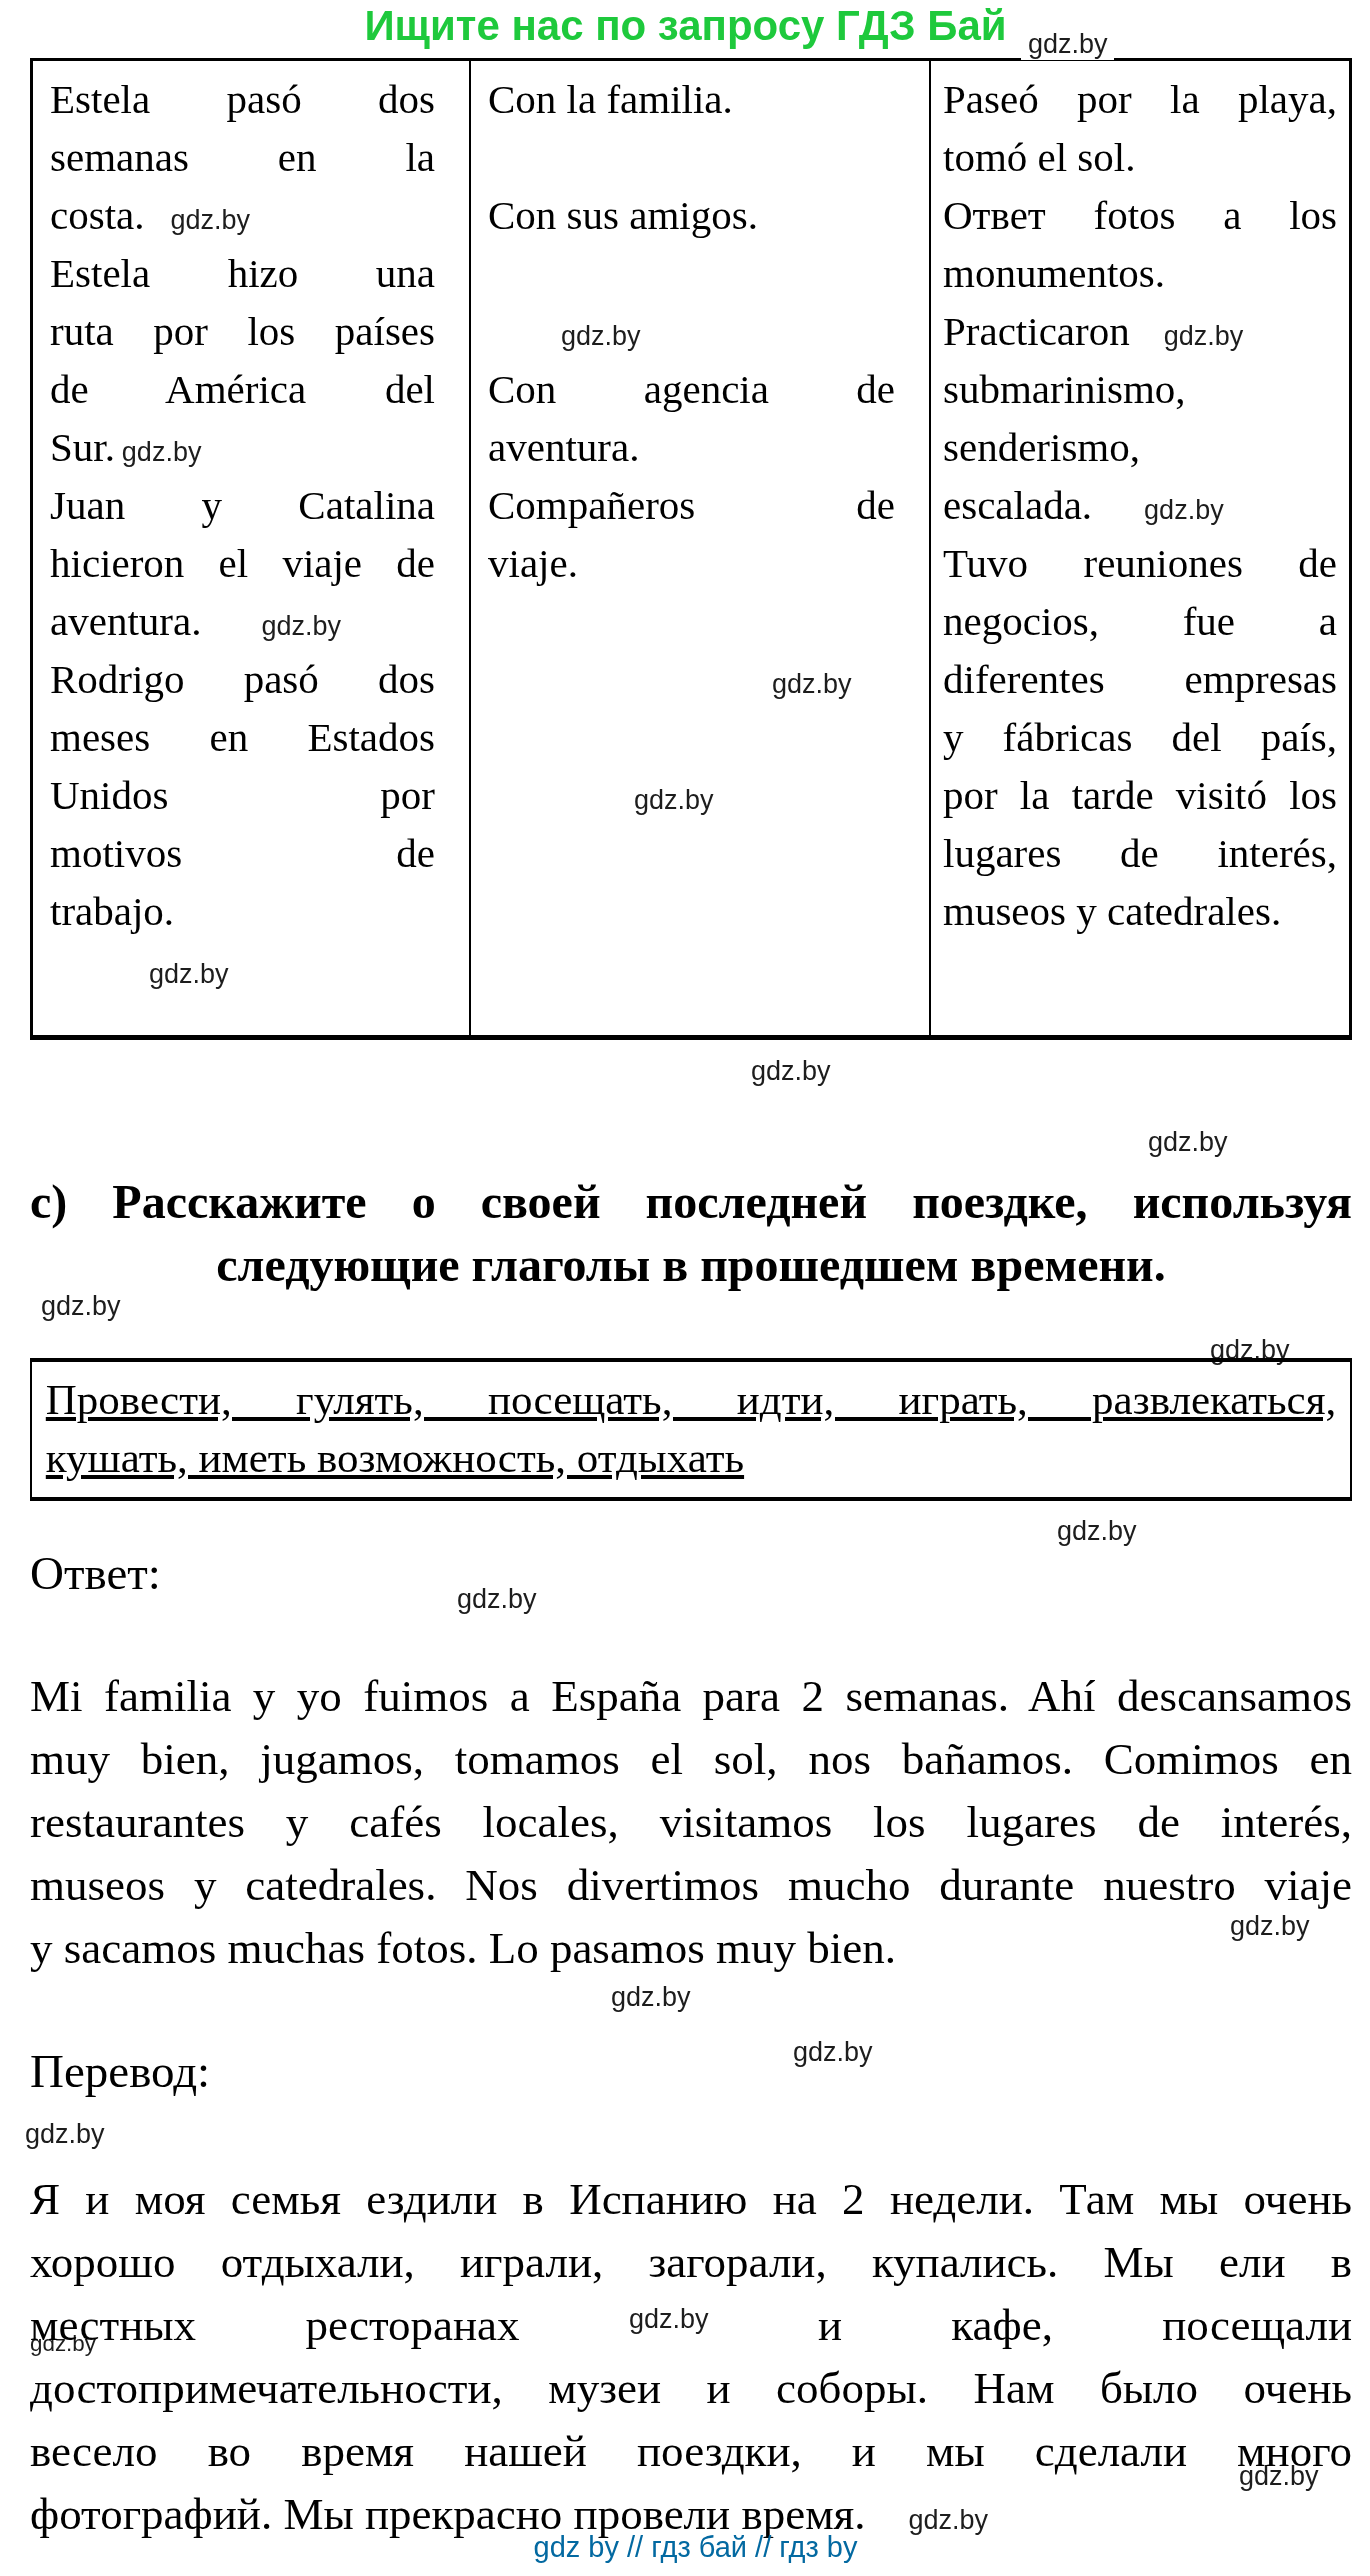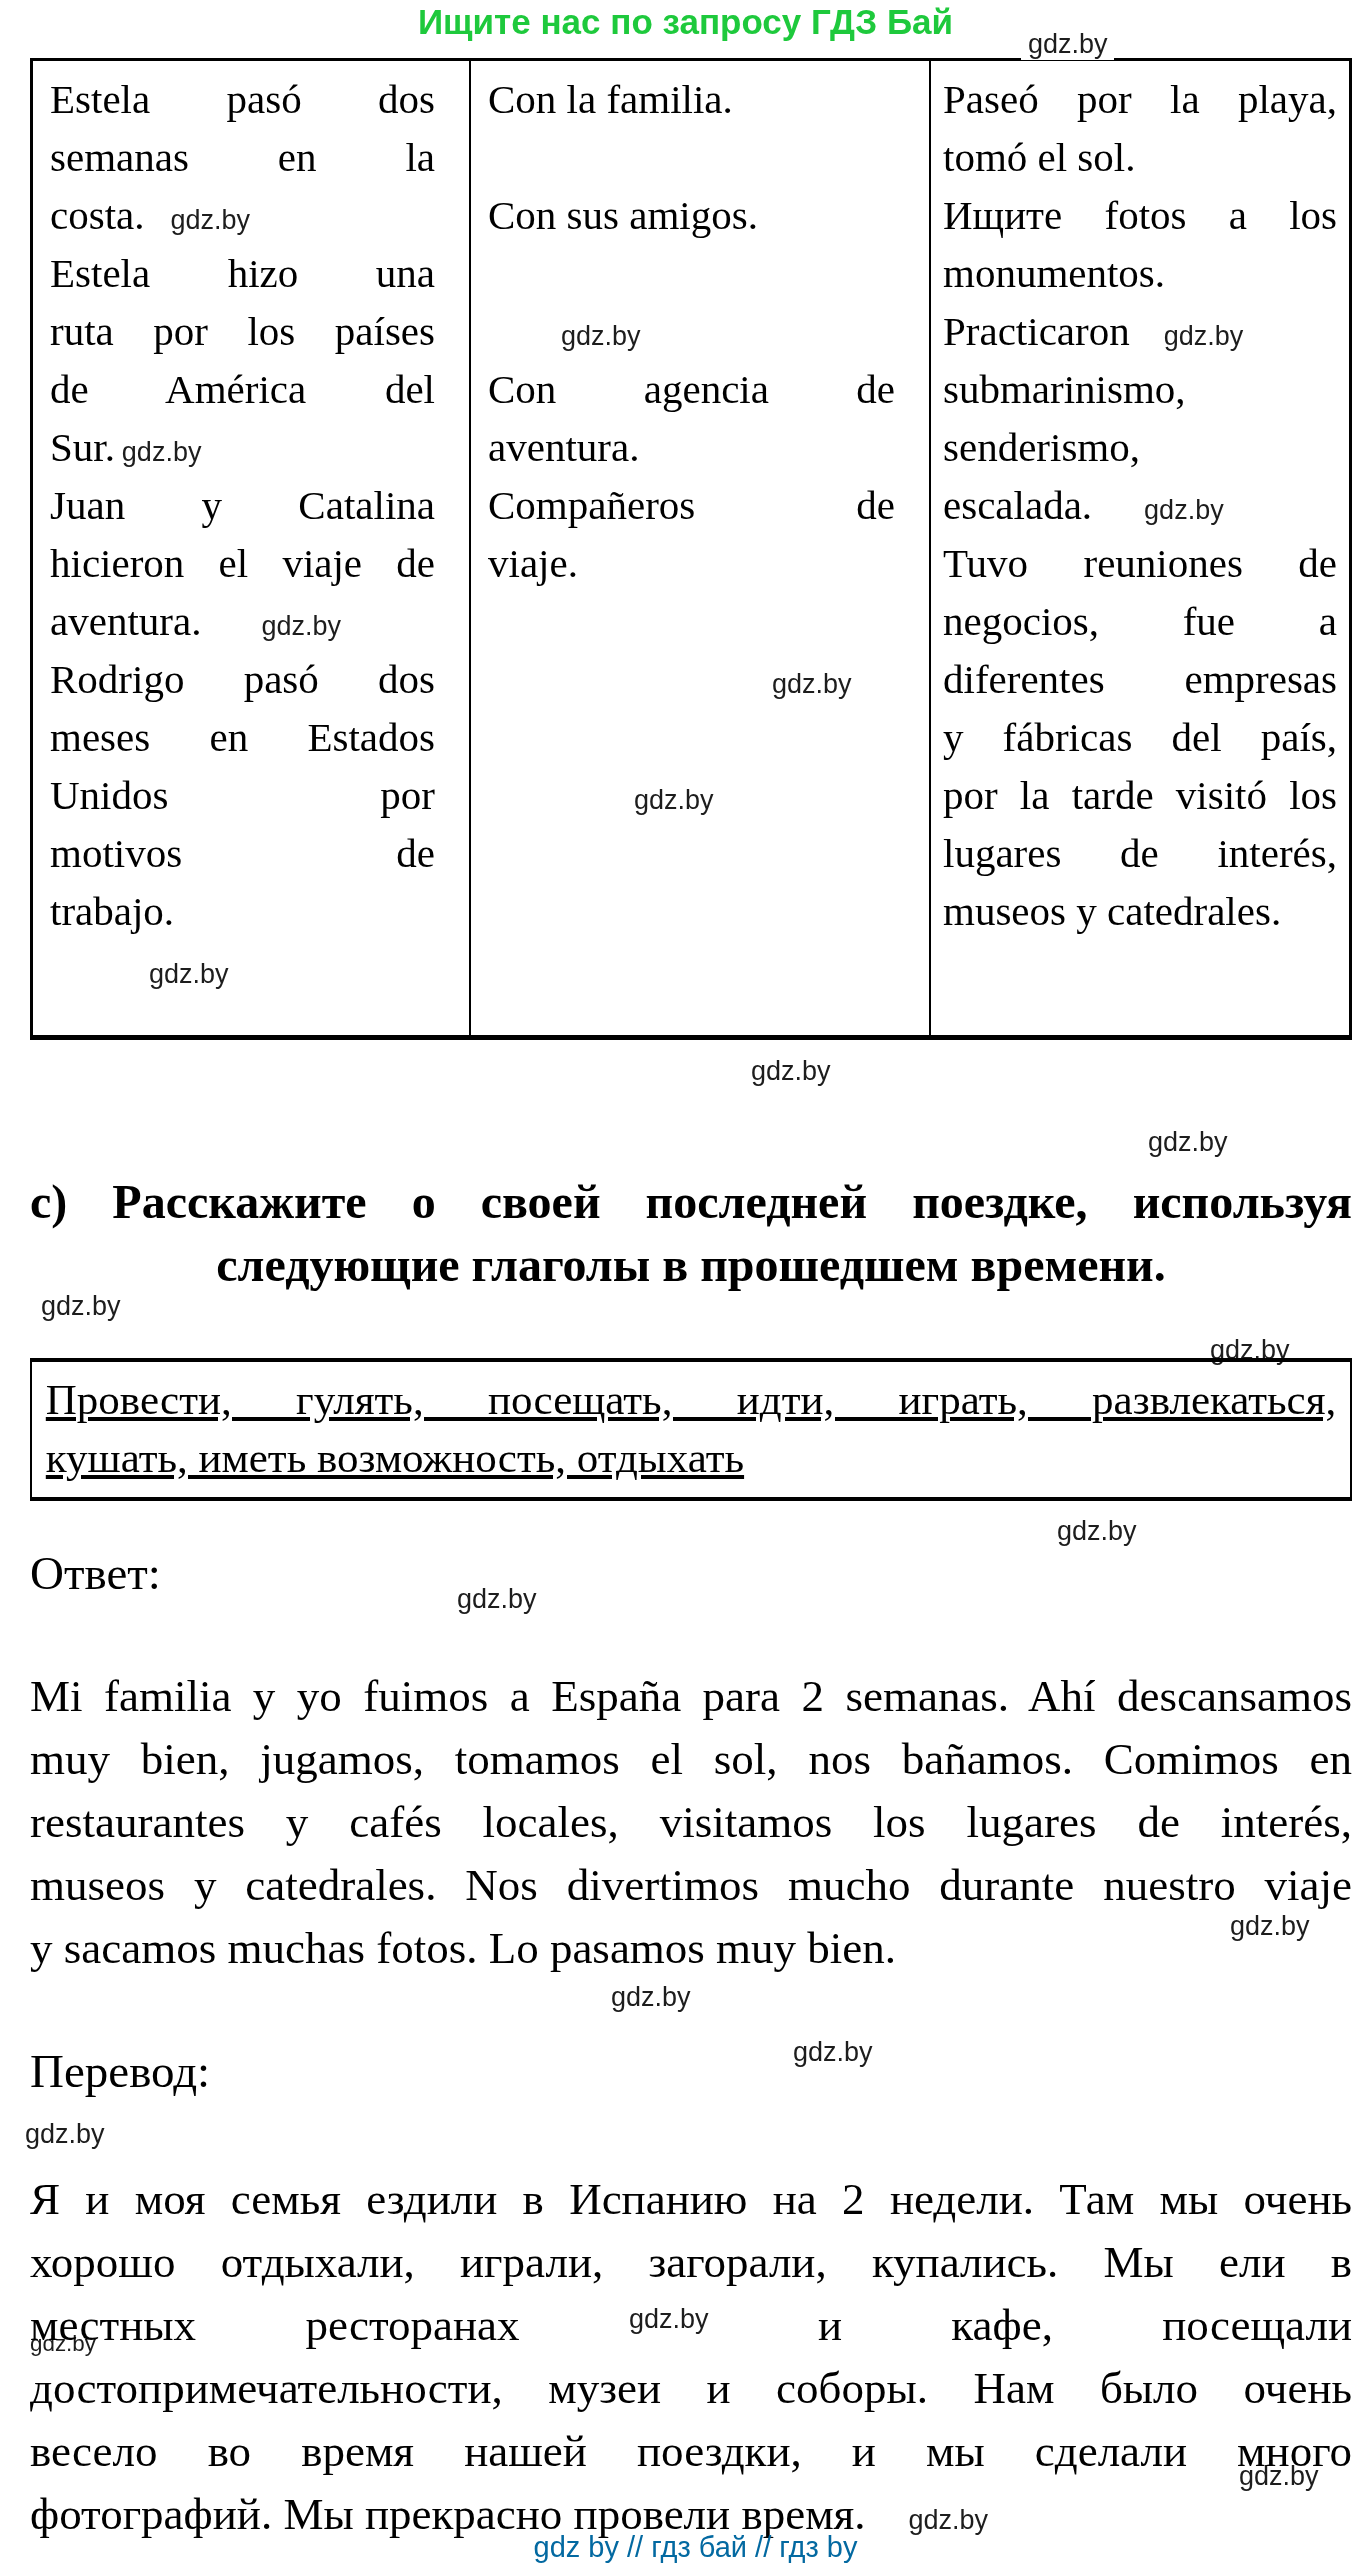--- a/index.html
+++ b/index.html
@@ -5,21 +5,21 @@
   html,body{margin:0;padding:0;background:#e9e9e9;}
   .page{
     position:relative;width:1371px;height:2576px;background:#ffffff;
     font-family:"Liberation Serif","DejaVu Serif",serif;color:#000;
     margin:0 auto;overflow:hidden;
   }
   
   .promo{
     position:absolute;top:1.7px;left:0;width:100%;text-align:center;
     font-family:"Liberation Sans","DejaVu Sans",sans-serif;font-weight:bold;
-    font-size:35px;color:#1ec93c;
+    font-size:42px;color:#1ec93c;
   }
   
   .doc-table{
     position:absolute;left:30px;top:58px;width:1322px;height:982px;
     box-sizing:border-box;border:3.4px solid #000;border-bottom-width:5.2px;
     display:flex;
     gap:17px;
   }
   .cell{box-sizing:border-box;padding:8.6px 17px;}
   .c1{width:419px;}
@@ -117,21 +117,21 @@
       <div class="ln j">Compañeros de</div>
       <div class="ln">viaje.</div>
       <div class="ln"></div>
       <div class="ln"><span class="wm ind330">gdz.by</span></div>
       <div class="ln"></div>
       <div class="ln"><span class="wm ind170">gdz.by</span></div>
     </div>
     <div class="cell c3">
       <div class="ln j">Paseó por la playa,</div>
       <div class="ln">tomó el sol.</div>
-      <div class="ln j">Ищите fotos a los</div>
+      <div class="ln j">Ответ fotos a los</div>
       <div class="ln">monumentos.</div>
       <div class="ln"><span>Practicaron</span><span class="wm g40">gdz.by</span></div>
       <div class="ln">submarinismo,</div>
       <div class="ln">senderismo,</div>
       <div class="ln"><span>escalada.</span><span class="wm g60">gdz.by</span></div>
       <div class="ln j">Tuvo reuniones de</div>
       <div class="ln j">negocios, fue a</div>
       <div class="ln j">diferentes empresas</div>
       <div class="ln j">y fábricas del país,</div>
       <div class="ln j">por la tarde visitó los</div>

